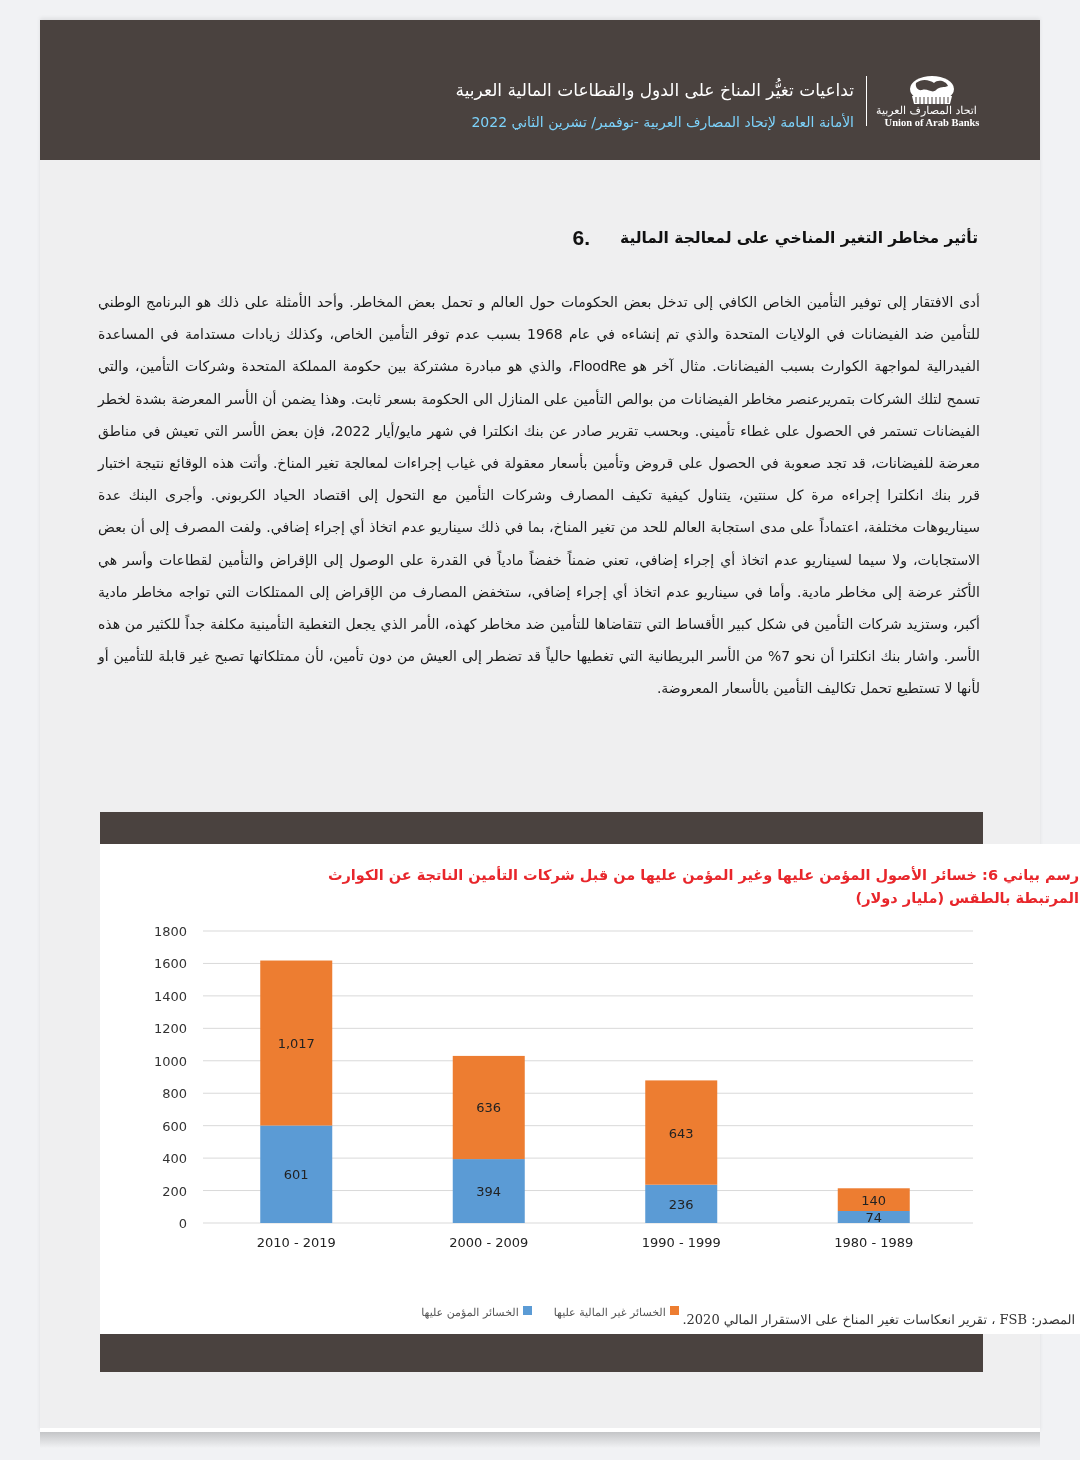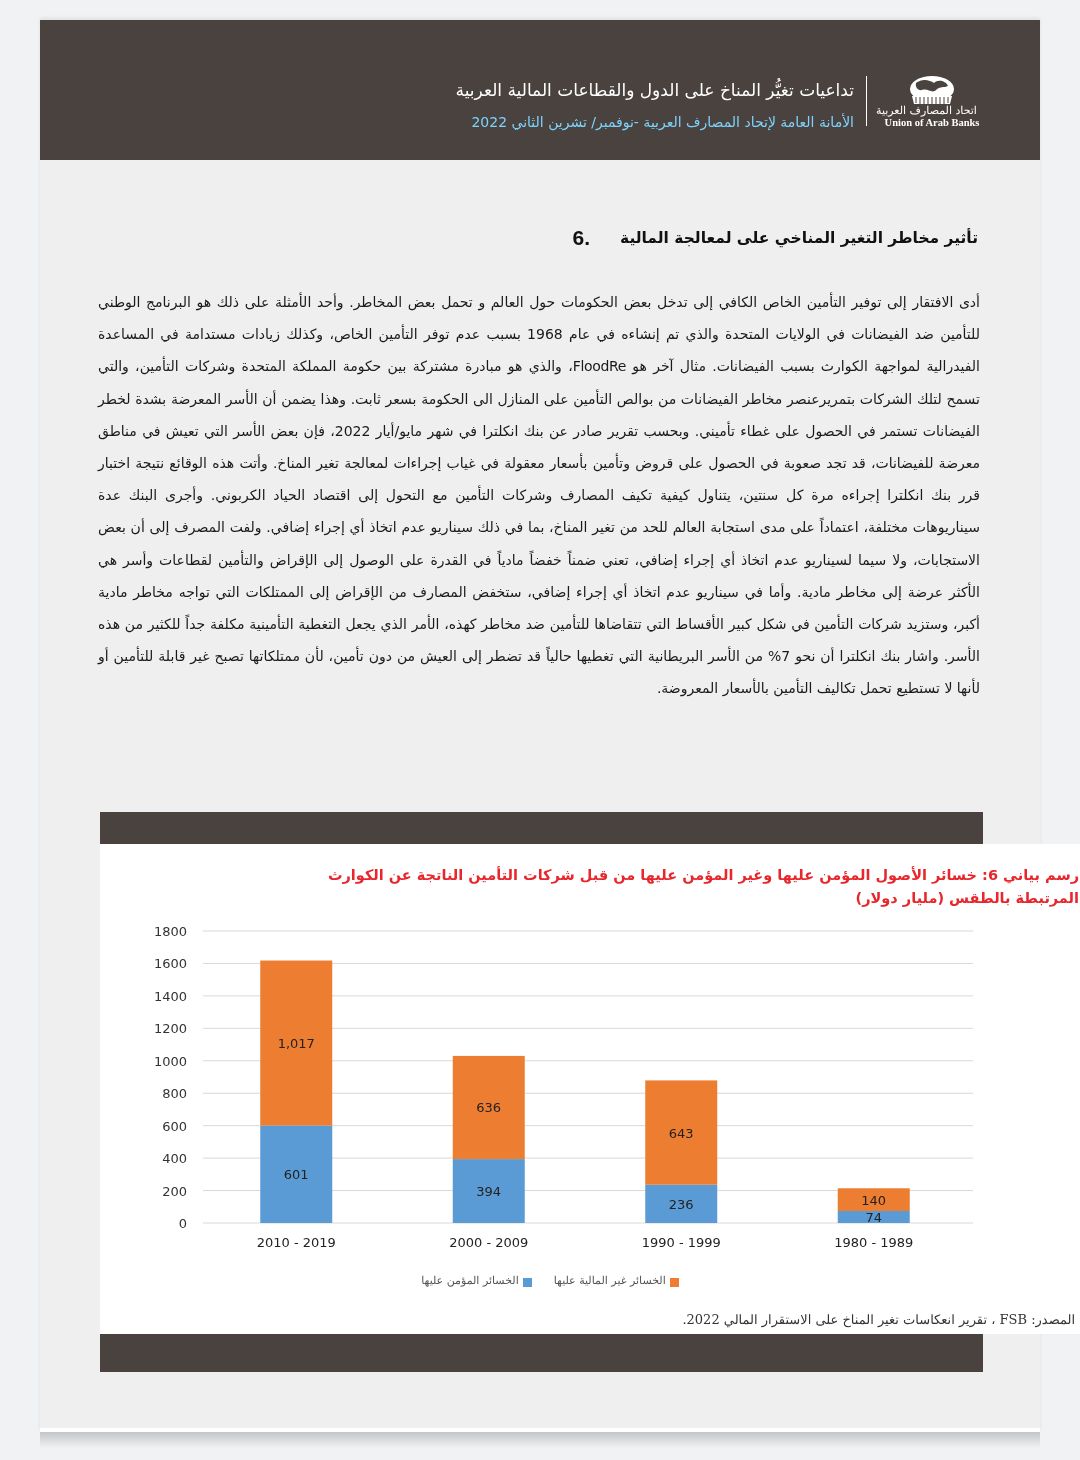--- a/index.html
+++ b/index.html
@@ -74,21 +74,21 @@
   .chart-title {
     position: absolute; right: 42px; top: 20px; width: 800px; direction: rtl; text-align: right;
     font-family: "DejaVu Sans", sans-serif; font-weight: bold; font-size: 14.5px; line-height: 23px; color: #e8262b;
   }
   .chart-svg { position: absolute; left: 0; top: 0; }
   .legend {
     position: absolute; left: 300px; top: 430px; width: 300px; direction: rtl;
     display: flex; gap: 22px; justify-content: center;
     font-family: "DejaVu Serif", serif; font-size: 11px; color: #555;
   }
-  .legend-item { display: flex; align-items: flex-end; gap: 4px; }
+  .legend-item { display: flex; align-items: flex-start; gap: 4px; margin-top: 32px; }
   .legend-swatch { width: 9px; height: 9px; display: inline-block; }
   .source {
     position: absolute; right: 46px; top: 468px; direction: rtl;
     font-family: "DejaVu Serif", serif; font-size: 13px; color: #333; white-space: nowrap;
   }
 </style>
 </head>
 <body>
 
 <div class="page">
@@ -174,19 +174,19 @@
       <div class="legend">
         <div class="legend-item">
           <span class="legend-swatch" style="background:#ed7d31"></span>
           <span>الخسائر غير المالية عليها</span>
         </div>
         <div class="legend-item">
           <span class="legend-swatch" style="background:#5b9bd5"></span>
           <span>الخسائر المؤمن عليها</span>
         </div>
       </div>
-      <div class="source">المصدر: FSB ، تقرير انعكاسات تغير المناخ على الاستقرار المالي 2022.</div>
+      <div class="source">المصدر: FSB ، تقرير انعكاسات تغير المناخ على الاستقرار المالي 2020.</div>
     </div>
     <div class="chart-bottombar"></div>
   </div>
 </div>
 <div class="page-bottom-edge"></div>
 <div class="page-bottom-shadow"></div>
 
 </body></html>

